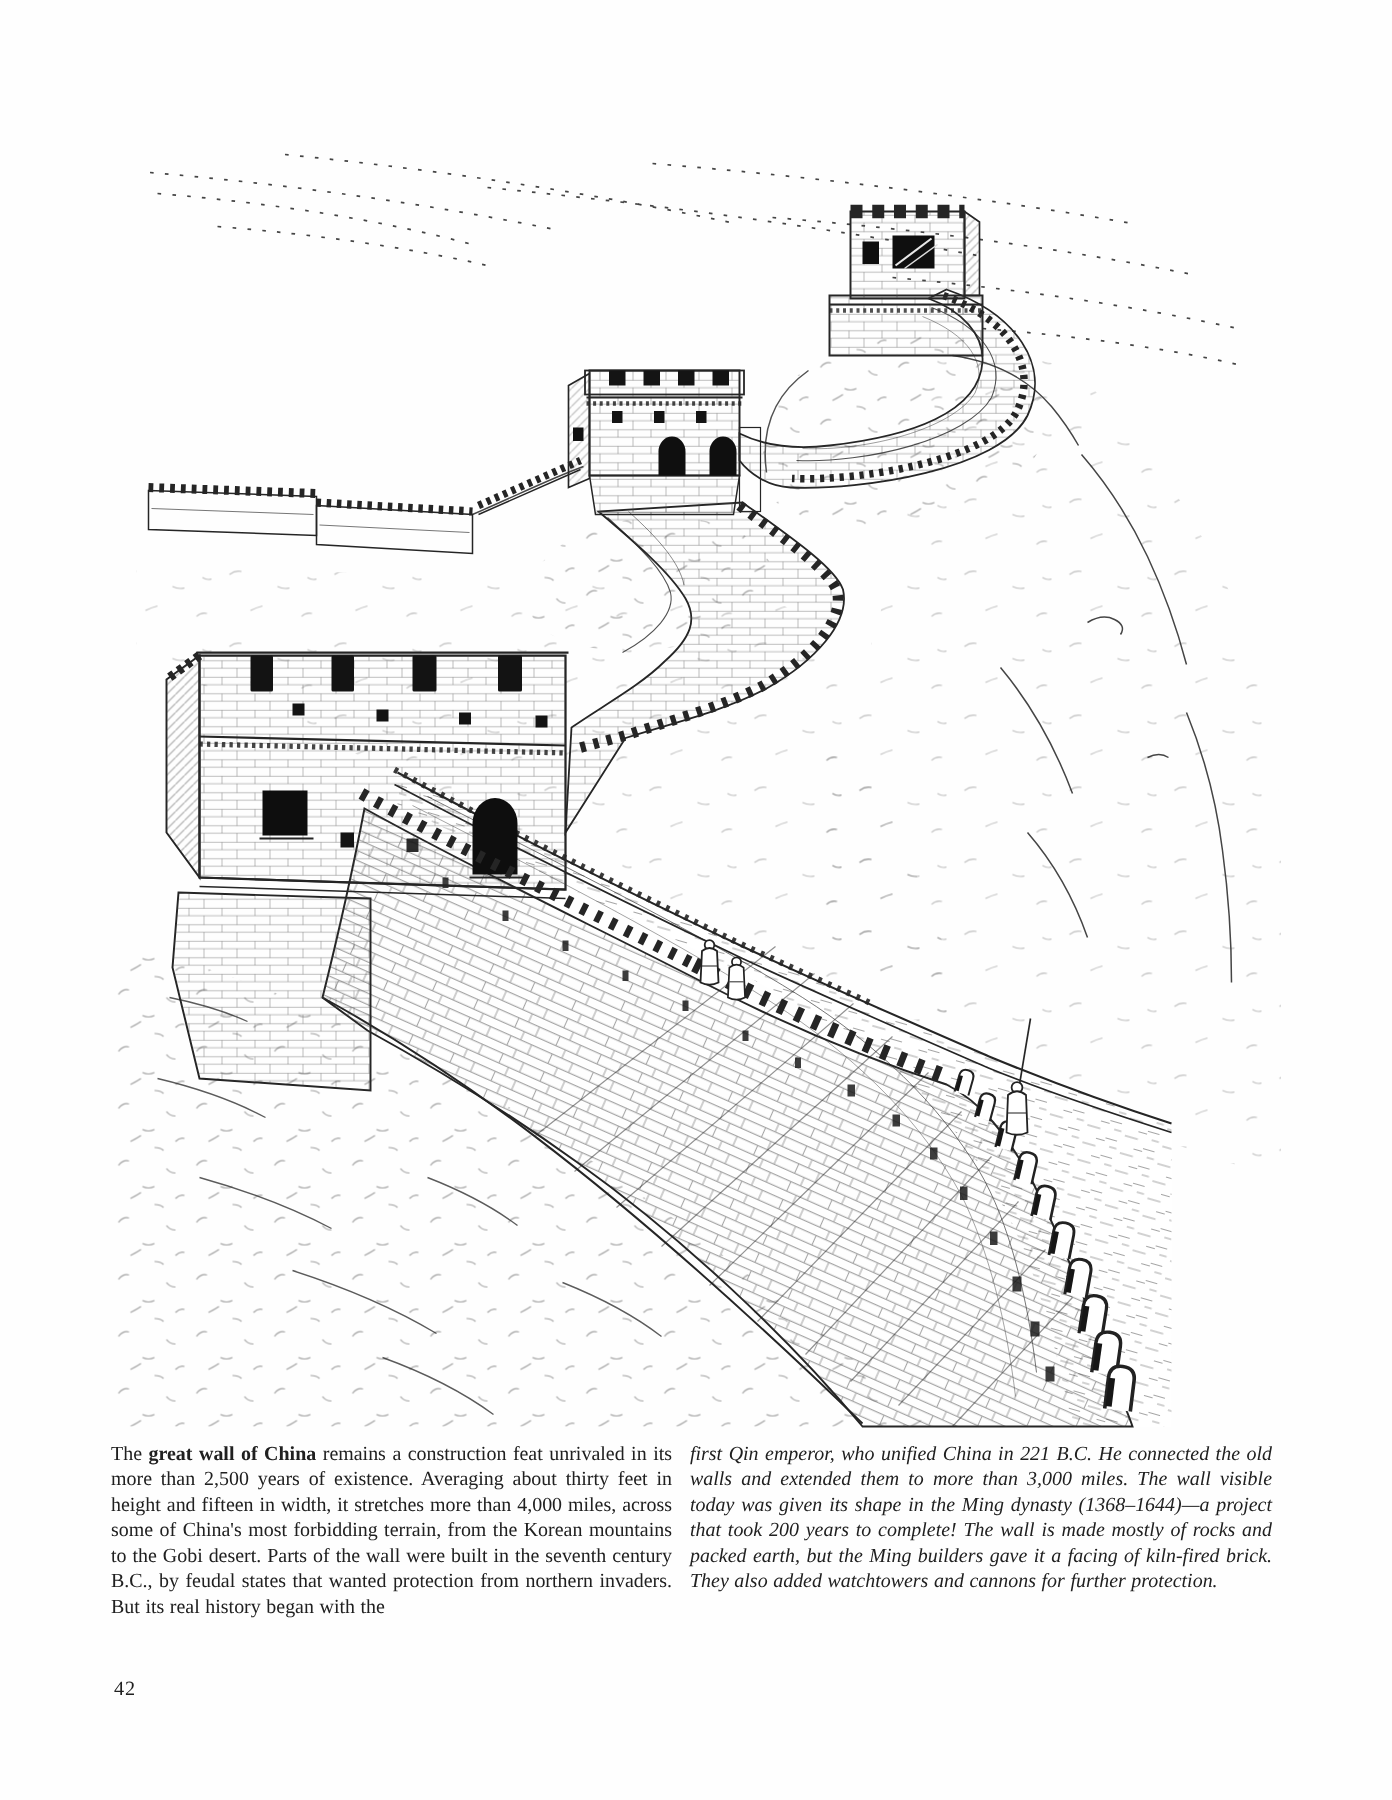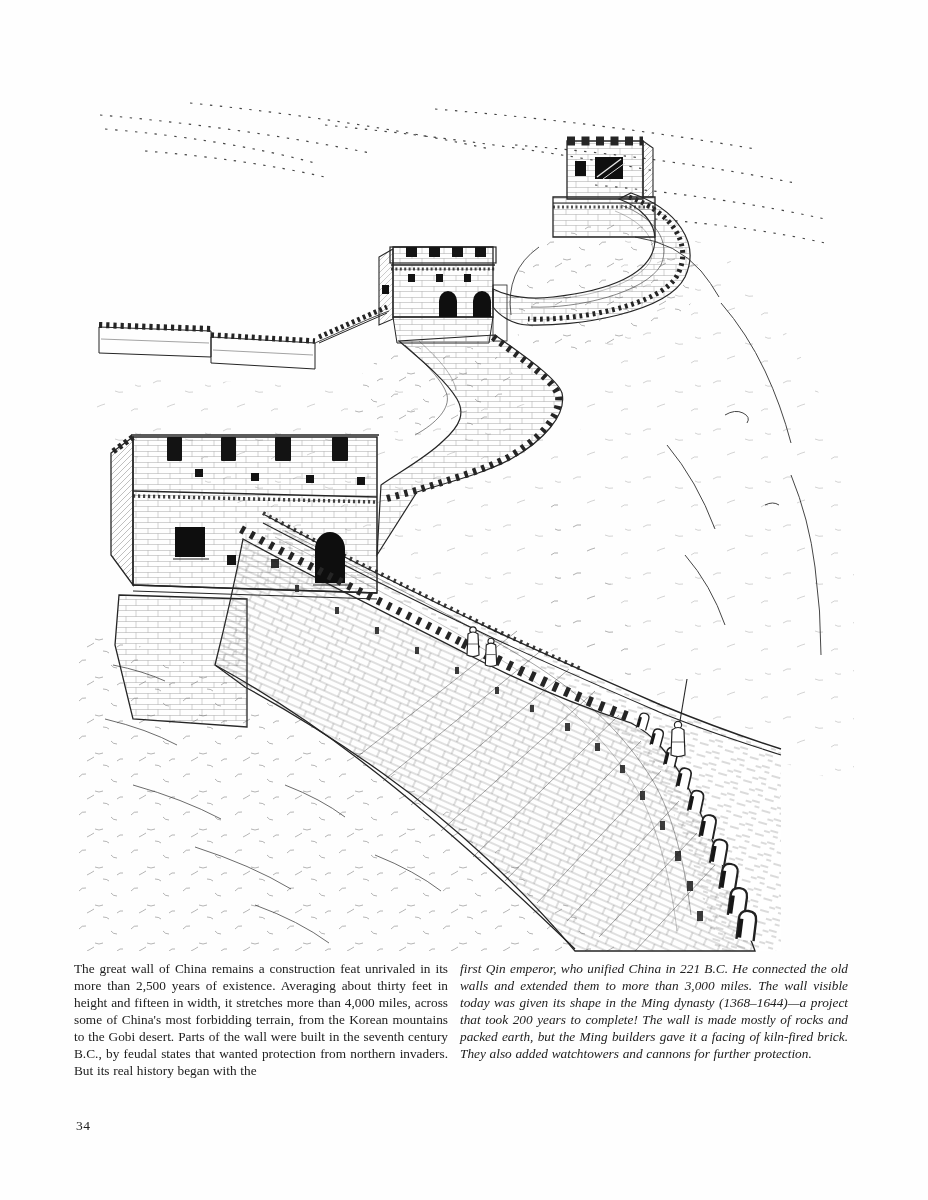--- a/index.html
+++ b/index.html
@@ -4,21 +4,21 @@
 <style>
   html,body{margin:0;padding:0;background:#e8e8e8;}
   .page{position:relative;width:928px;height:1200px;background:#fefefe;overflow:hidden;
         font-family:"Liberation Serif","DejaVu Serif",serif;color:#202020;margin:0 auto;}
   .illus{position:absolute;left:75px;top:85px;width:780px;height:870px;}
   .cols{position:absolute;left:74px;top:960px;width:774px;display:flex;gap:12px;}
   .col{font-size:13.3px;line-height:17px;text-align:justify;}
   .col.left{width:374px;}
   .col.right{width:388px;font-style:italic;}
   .col p{margin:0;word-spacing:0.4px;}
-  .bold{font-weight:normal;margin-top:40px;}
+  .bold{font-weight:bold;margin-top:40px;}
   .pagenum{position:absolute;left:76px;top:1118px;font-size:13.5px;letter-spacing:0.5px;}
   
   .ln{fill:none;stroke:#252525;}
   .mer{fill:#fff;stroke:#222;stroke-width:1.4;}
   .merL{stroke:#161616;stroke-width:2.4;fill:none;}
   .fig{fill:#fff;stroke:#222;stroke-width:1.2;}
 </style>
 </head>
 <body>
 
@@ -315,14 +315,14 @@
 
   <div class="cols">
     <div class="col left">
       <p><span>The </span><span class="bold">great wall of China</span><span> remains a construction feat unrivaled in its more than 2,500 years of existence. Averaging about thirty feet in height and fifteen in width, it stretches more than 4,000 miles, across some of China's most forbidding terrain, from the Korean mountains to the Gobi desert. Parts of the wall were built in the seventh century B.C., by feudal states that wanted protection from northern invaders. But its real history began with the</span></p>
     </div>
     <div class="col right">
       <p>first Qin emperor, who unified China in 221 B.C. He connected the old walls and extended them to more than 3,000 miles. The wall visible today was given its shape in the Ming dynasty (1368–1644)—a project that took 200 years to complete! The wall is made mostly of rocks and packed earth, but the Ming builders gave it a facing of kiln-fired brick. They also added watchtowers and cannons for further protection.</p>
     </div>
   </div>
 
-  <div class="pagenum">34</div>
+  <div class="pagenum">42</div>
 </div>
 
 </body></html>

